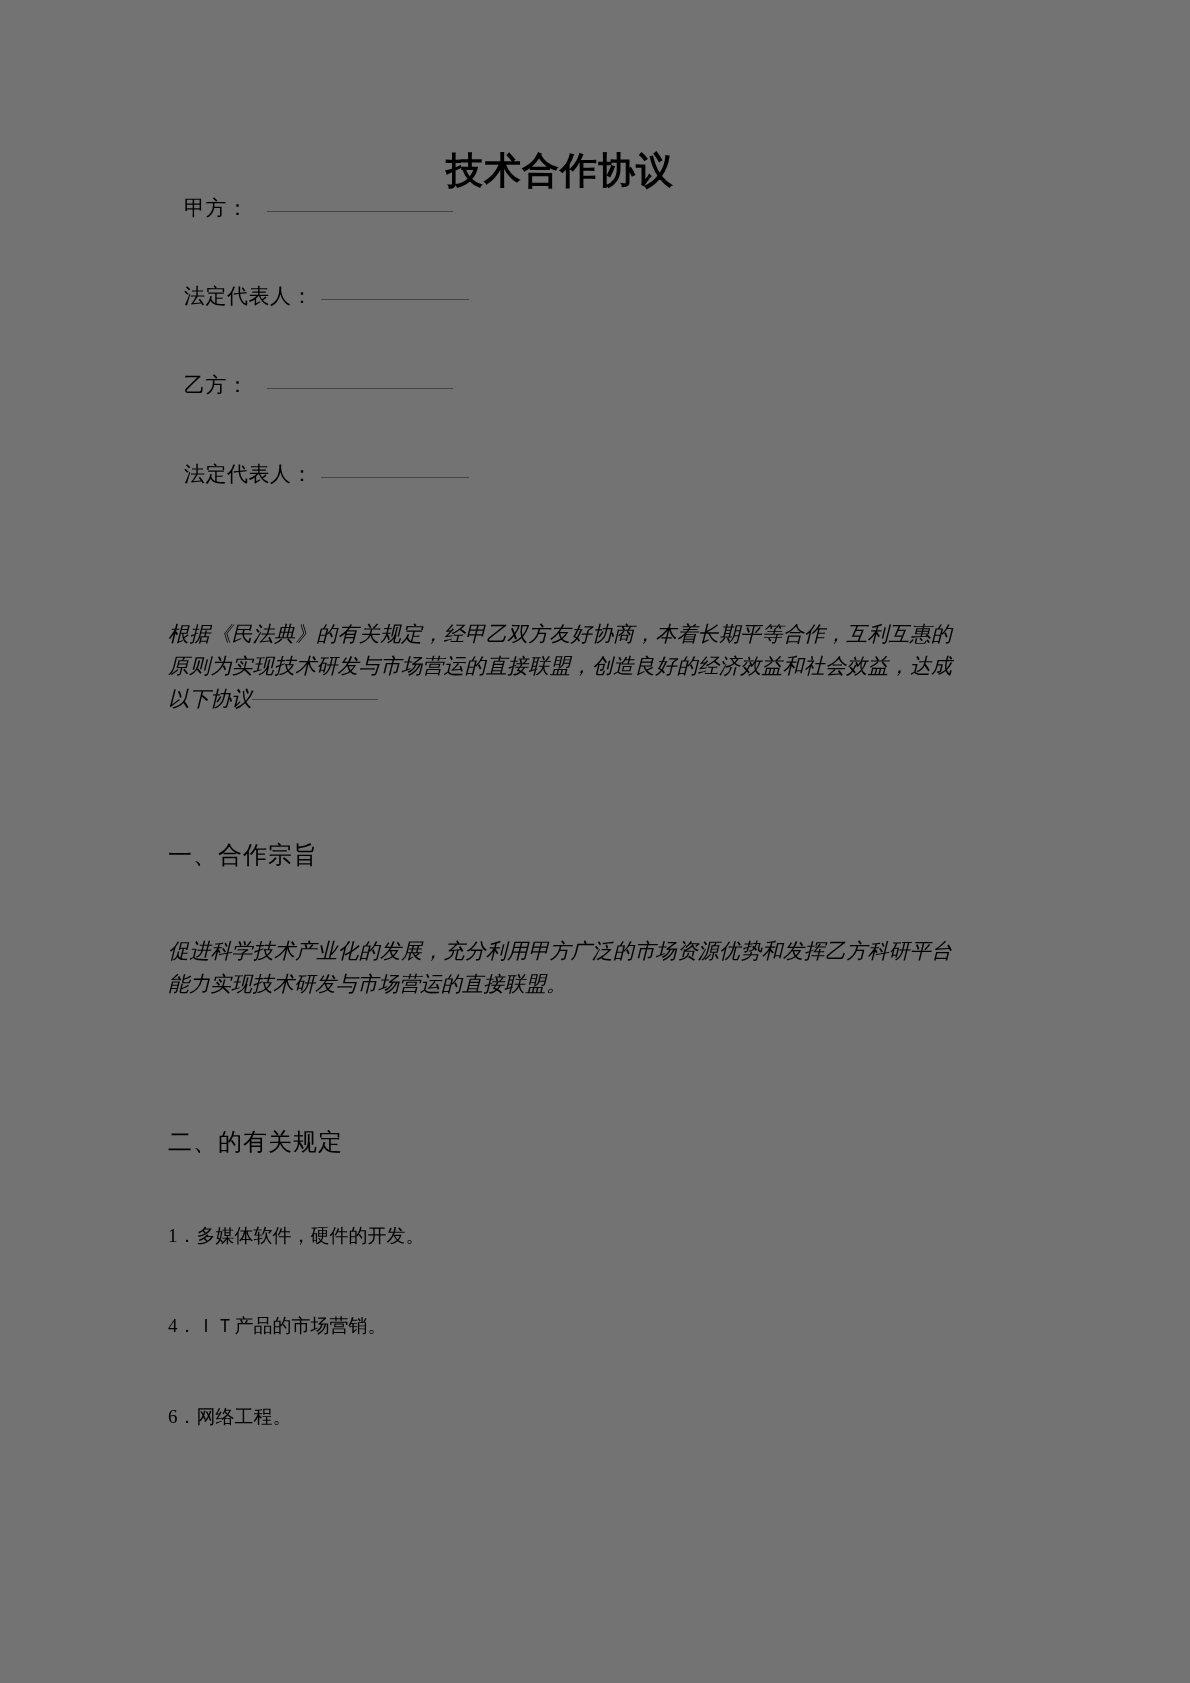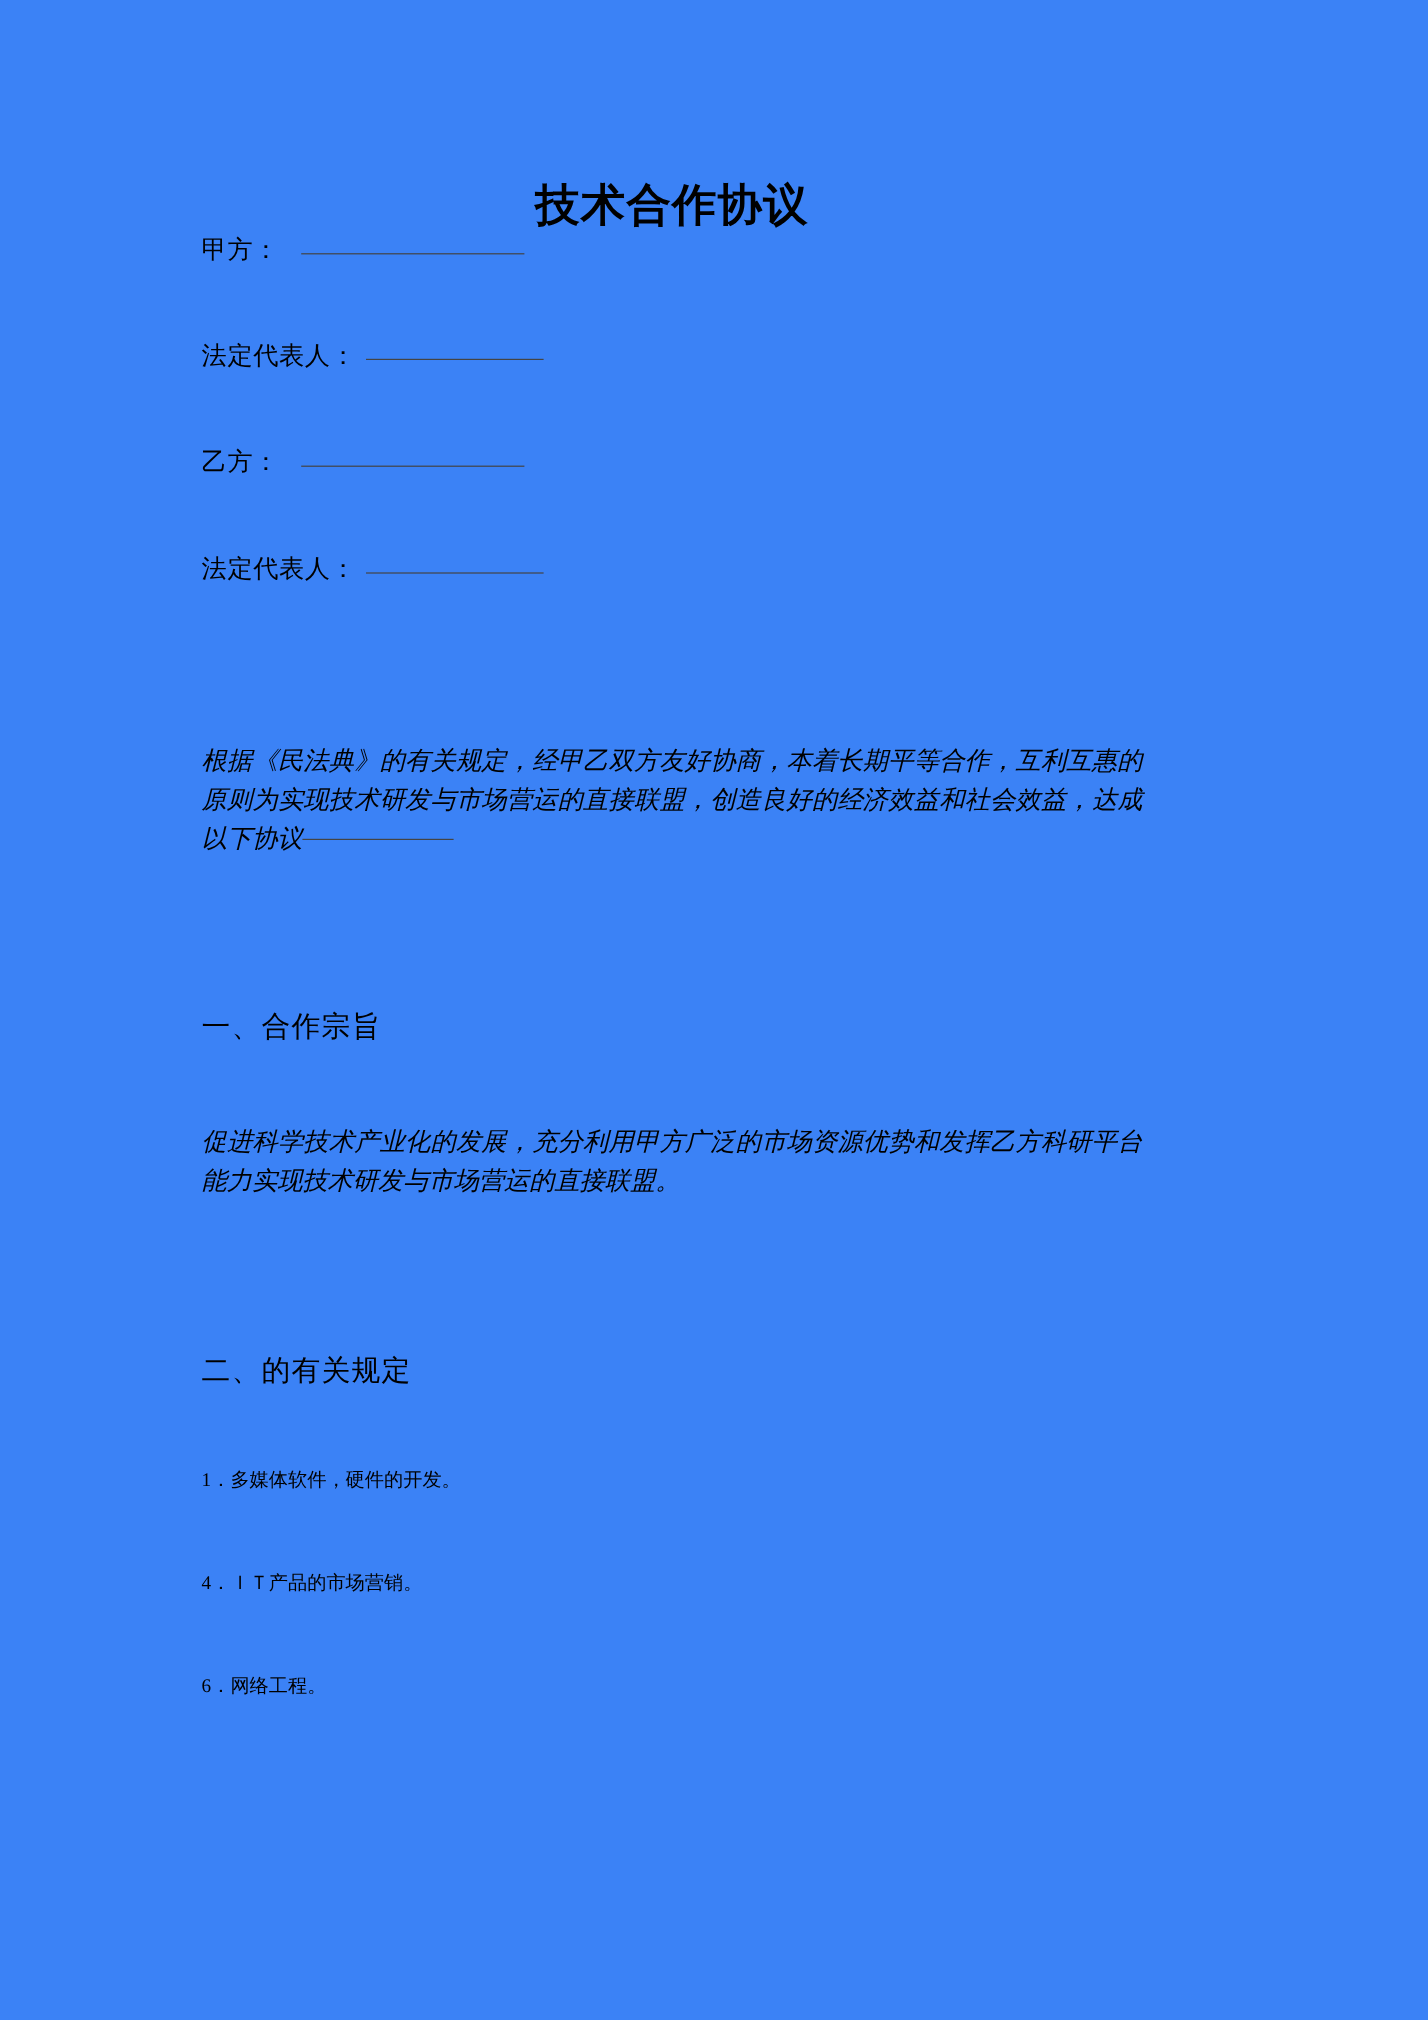--- a/index.html
+++ b/index.html
@@ -8,21 +8,21 @@
     background: #ffffff;
   }
   body {
     font-family: "Liberation Serif", "DejaVu Serif", serif;
     color: #000000;
   }
   .page {
     position: relative;
     width: 1190px;
     height: 1683px;
-    background: #3b82f6;
+    background: #737373;
     box-sizing: border-box;
     overflow: hidden;
   }
   .content {
     position: absolute;
     left: 168px;
     top: 0;
     width: 784px;
   }
   .doc-title {
@@ -35,20 +35,21 @@
     padding-top: 148px;
     letter-spacing: 1px;
   }
   .party-line {
     font-size: 21px;
     line-height: 1.4;
     white-space: nowrap;
   }
   .party-line .lbl {
     letter-spacing: 0.5px;
+    margin-left: 16px;
   }
   .blank {
     display: inline-block;
     border-bottom: 1px solid #444;
     height: 1px;
     vertical-align: 3px;
   }
   .blank.w-long { width: 186px; margin-left: 18px; }
   .blank.w-mid  { width: 148px; margin-left: 8px; }
   .gap-1 { height: 58px; }
@@ -69,21 +70,21 @@
     height: 1px;
     vertical-align: 6px;
   }
   .heading {
     font-family: "DejaVu Sans", "Liberation Sans", sans-serif;
     font-size: 24px;
     line-height: 1.4;
     letter-spacing: 1px;
   }
   .item {
-    font-size: 16px;
+    font-size: 19px;
     line-height: 1.5;
   }
   .sp-md { height: 62px; }
   .sp-lg { height: 86px; }
 </style>
 </head>
 <body>
 
 <div class="page">
   <div class="content">

